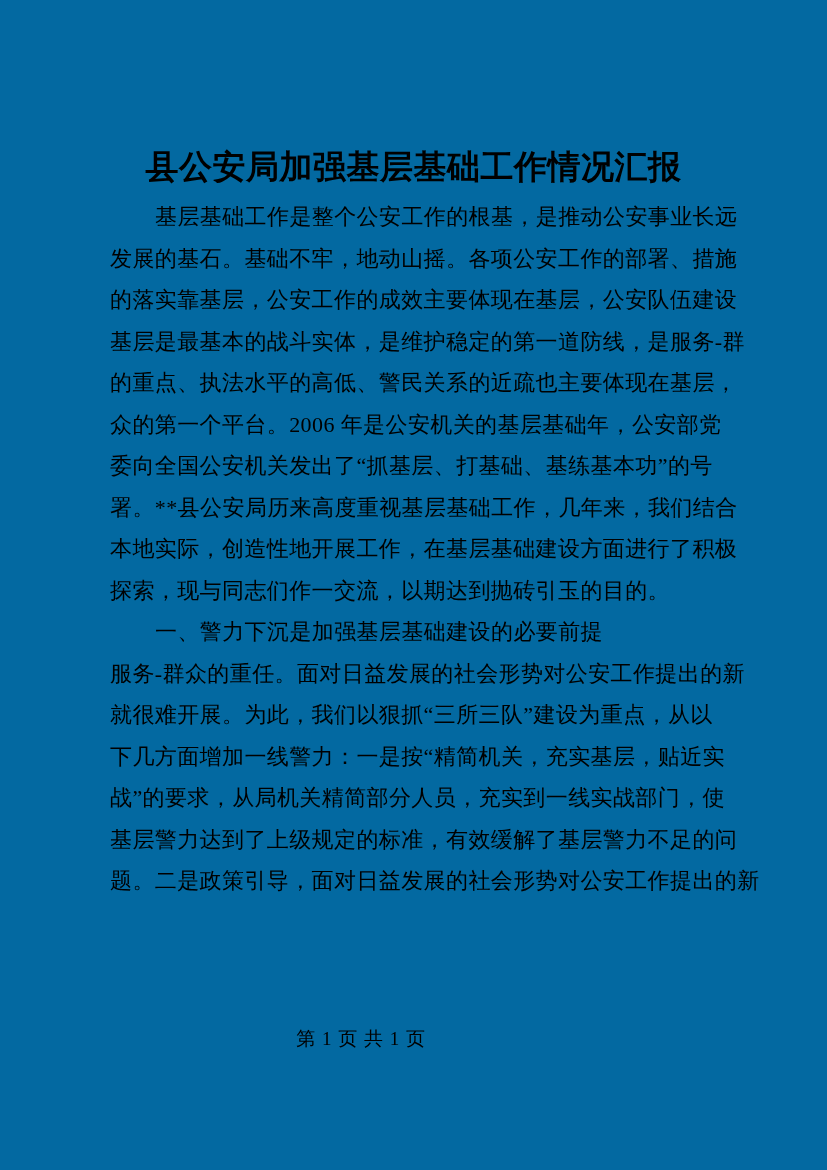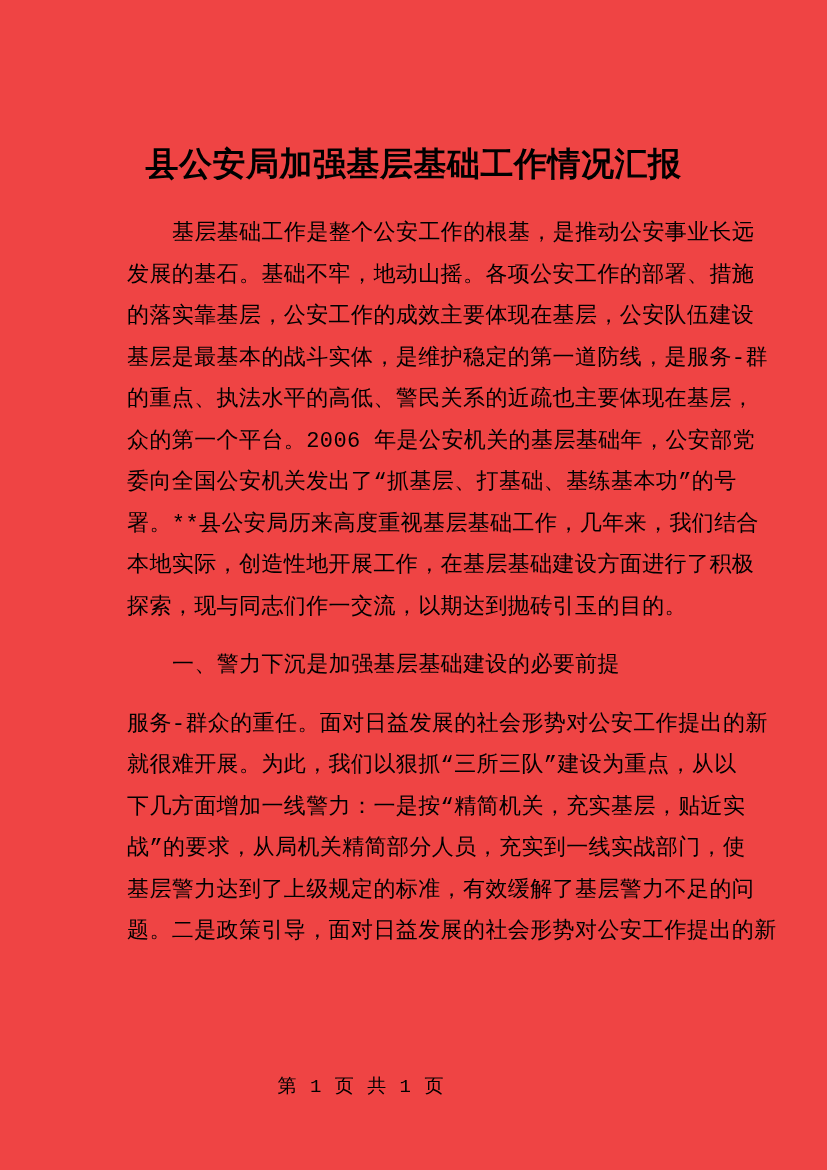--- a/index.html
+++ b/index.html
@@ -11,22 +11,21 @@
     height: 1170px;
     background: #ffffff;
     font-family: "Liberation Serif", "DejaVu Serif", serif;
     color: #000000;
     overflow: hidden;
   }
   .page {
     position: relative;
     width: 827px;
     height: 1170px;
-    background: #ef4444;
-    font-family: Liberation Mono, monospace;
+    background: #0369a1;
   }
   .title {
     position: absolute;
     top: 145px;
     left: 0;
     width: 827px;
     margin: 0;
     text-align: center;
     font-size: 33px;
     font-weight: bold;
@@ -37,33 +36,33 @@
   .doc-body {
     position: absolute;
     top: 196px;
     left: 110px;
     width: 640px;
     font-size: 22px;
     line-height: 41.5px;
     letter-spacing: 0.4px;
   }
   .paragraph {
-    margin: 17px;
+    margin: 0;
   }
   .line {
     height: 41.5px;
     line-height: 41.5px;
     white-space: nowrap;
   }
   .line.first {
     text-indent: 45px;
   }
   .footer {
     position: absolute;
-    top: 1072px;
+    top: 1024px;
     left: 0;
     width: 682px;
     padding-left: 40px;
     box-sizing: border-box;
     text-align: center;
     font-size: 19px;
     line-height: 30px;
     letter-spacing: 1px;
   }
 </style>

